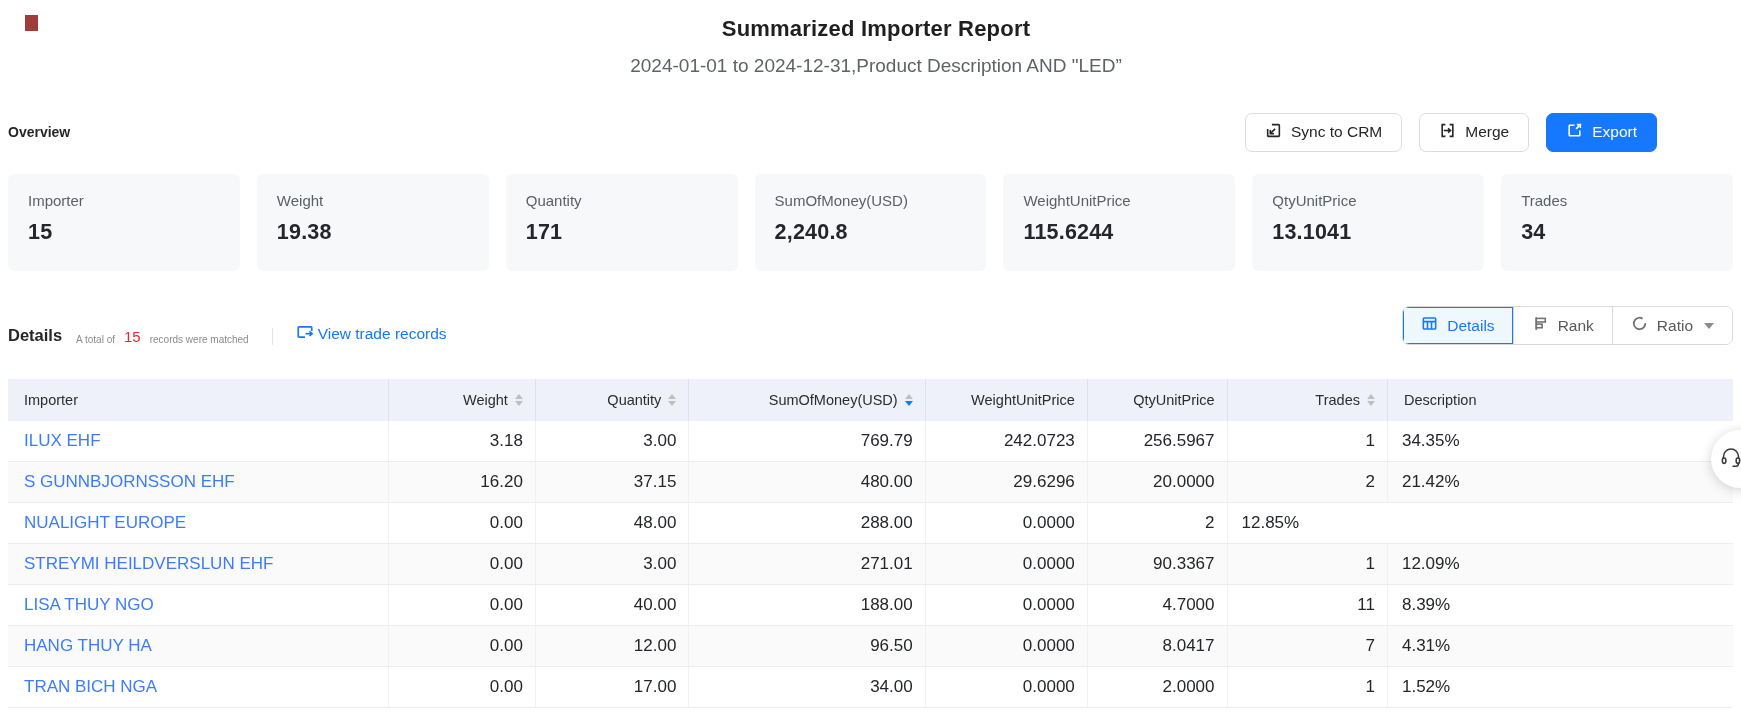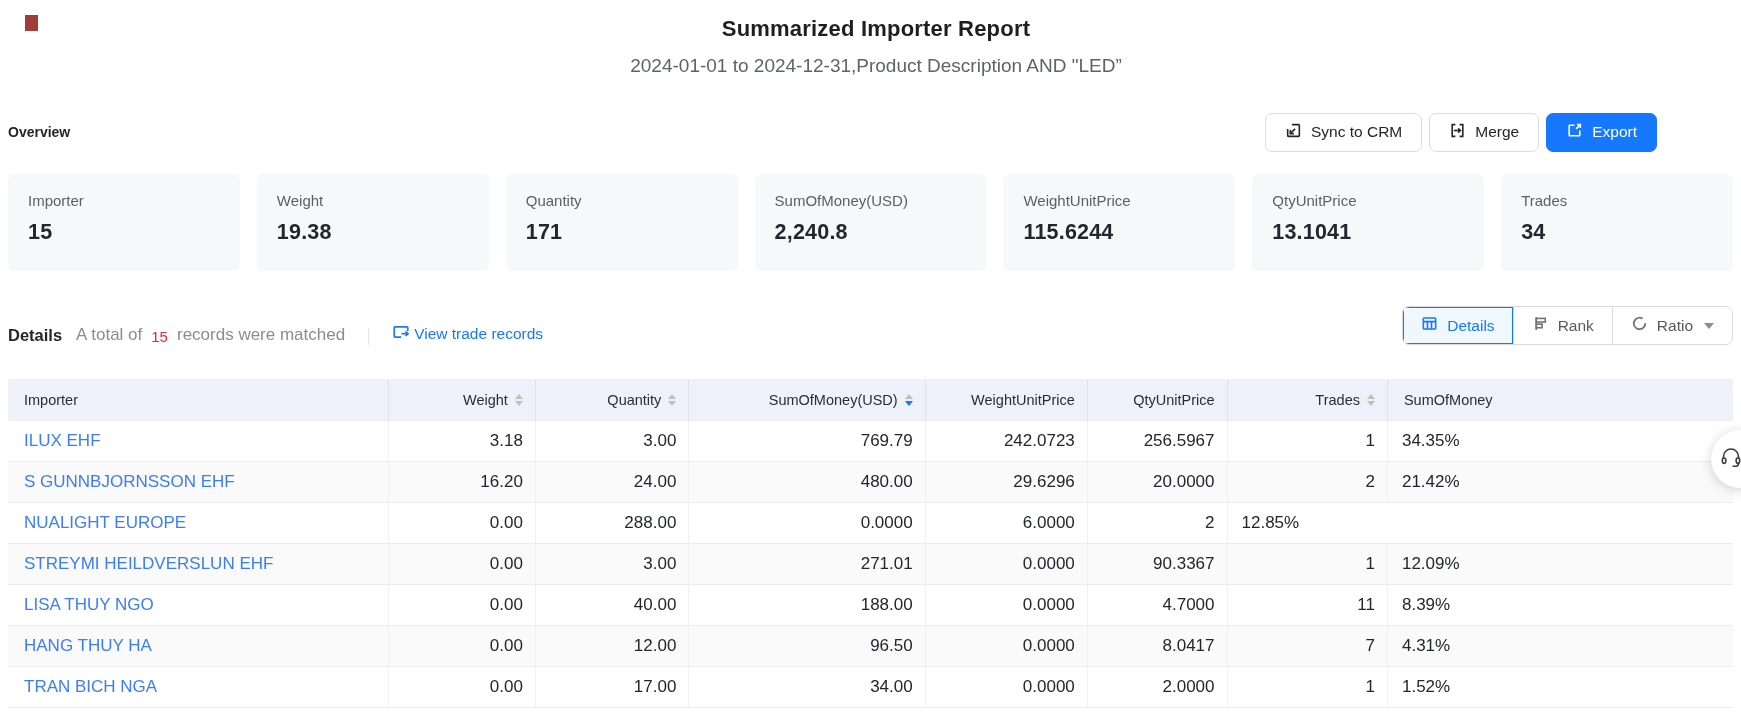--- a/index.html
+++ b/index.html
@@ -11,37 +11,37 @@
   }
   .red-badge { position:absolute; left:25px; top:15px; width:13px; height:16px; background:#a23c38; }
   .titles { text-align:center; padding-top:16px;padding-left:11px; }
   .page-title { font-size:22px; font-weight:600; color:#1f1f1f; letter-spacing:.2px; }
   .page-subtitle { margin-top:13px; font-size:19px; color:#5f6368; }
   .content { padding:0 8px; }
 
   
   .topbar { display:flex; align-items:center; justify-content:space-between; margin-top:33px; height:44px; }
   .overview-label { font-size:14px; font-weight:700; color:#262626; }
-  .topbar-actions { display:flex; gap:7px; margin-right:76px; }
+  .topbar-actions { display:flex; gap:17px; margin-right:76px; }
   .btn { height:39px; padding:0 19px; border:1px solid #dcdcdc; border-radius:7px; background:#fff;
          font-size:15.5px; color:#262626; display:inline-flex; align-items:center; gap:9px; cursor:pointer;
          font-family:"Liberation Sans",sans-serif; }
   .btn.primary { background:var(--accent); border-color:var(--accent); color:#fff; }
   .btn svg { flex:0 0 auto; }
 
   
   .cards { display:flex; gap:17px; margin-top:20px; }
   .card { flex:1; background:#f7f8fa; border-radius:6px; height:97px; padding:18px 20px; }
   .card-label { font-size:15px; color:#5c5f66; }
   .card-value { margin-top:11px; font-size:21.5px; font-weight:700; color:#24262b; letter-spacing:.2px; }
 
   
   .details-bar { display:flex; align-items:flex-end; margin-top:35px; height:39px; }
   .details-title { font-size:16.5px; font-weight:700; color:#262626; margin-right:14px; }
-  .muted { color:#8c8c8c; font-size:17px; }
+  .muted { color:#8c8c8c; font-size:10px; }
   .count-red { color:var(--count_red); font-size:15px; margin:0 9px; }
   .vdiv { width:1px; height:17px; background:#e4e4e4; margin:0 23px; }
   .link { display:inline-flex; align-items:center; gap:4px; color:var(--accent); font-size:15.5px;
           text-decoration:none; cursor:pointer; }
   .seg { margin-left:auto; display:flex; height:39px; border:1px solid #d9d9d9; border-radius:7px; overflow:hidden; background:#fff; }
   .seg-btn { display:flex; align-items:center; gap:9px; padding:0 18px; font-size:15.5px; color:#595959;
              background:#fff; border:none; border-left:1px solid #d9d9d9; cursor:pointer; font-family:"Liberation Sans",sans-serif; }
   .seg-btn:first-child { border-left:none; }
   .seg-btn.active { color:var(--accent); background:#f0f8ff; box-shadow:inset 0 0 0 1px var(--accent); }
   .caret-down { width:0; height:0; border-left:5px solid transparent; border-right:5px solid transparent;
@@ -238,56 +238,56 @@
         <span>QtyUnitPrice</span>
       </div>
       <div class="th">
         <span>Trades</span>
         <span class="sorter">
             <i class="up"></i>
             <i class="down"></i>
           </span>
       </div>
       <div class="th c-left">
-        <span>SumOfMoney</span>
+        <span>Description</span>
       </div>
     </div>
     <div>
         <div class="trow">
           <div class="td c-left">
             <a class="importer-link">ILUX EHF</a>
           </div>
           <div class="td">3.18</div>
           <div class="td">3.00</div>
           <div class="td">769.79</div>
           <div class="td">242.0723</div>
           <div class="td">256.5967</div>
           <div class="td">1</div>
           <div class="td c-pct">34.35%</div>
         </div>
         <div class="trow alt">
           <div class="td c-left">
             <a class="importer-link">S GUNNBJORNSSON EHF</a>
           </div>
           <div class="td">16.20</div>
-          <div class="td">24.00</div>
+          <div class="td">37.15</div>
           <div class="td">480.00</div>
           <div class="td">29.6296</div>
           <div class="td">20.0000</div>
           <div class="td">2</div>
           <div class="td c-pct">21.42%</div>
         </div>
         <div class="trow">
           <div class="td c-left">
             <a class="importer-link">NUALIGHT EUROPE</a>
           </div>
           <div class="td">0.00</div>
+          <div class="td">48.00</div>
           <div class="td">288.00</div>
           <div class="td">0.0000</div>
-          <div class="td">6.0000</div>
           <div class="td">2</div>
           <div class="td c-pct">12.85%</div>
         </div>
         <div class="trow alt">
           <div class="td c-left">
             <a class="importer-link">STREYMI HEILDVERSLUN EHF</a>
           </div>
           <div class="td">0.00</div>
           <div class="td">3.00</div>
           <div class="td">271.01</div>

